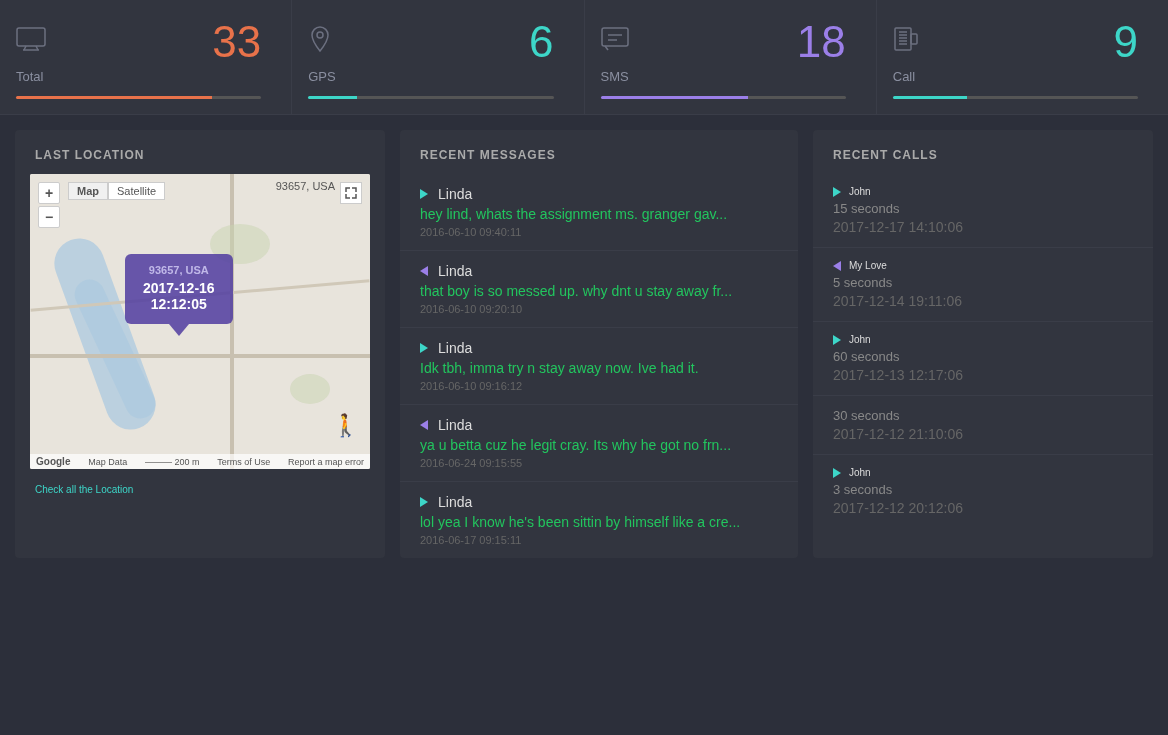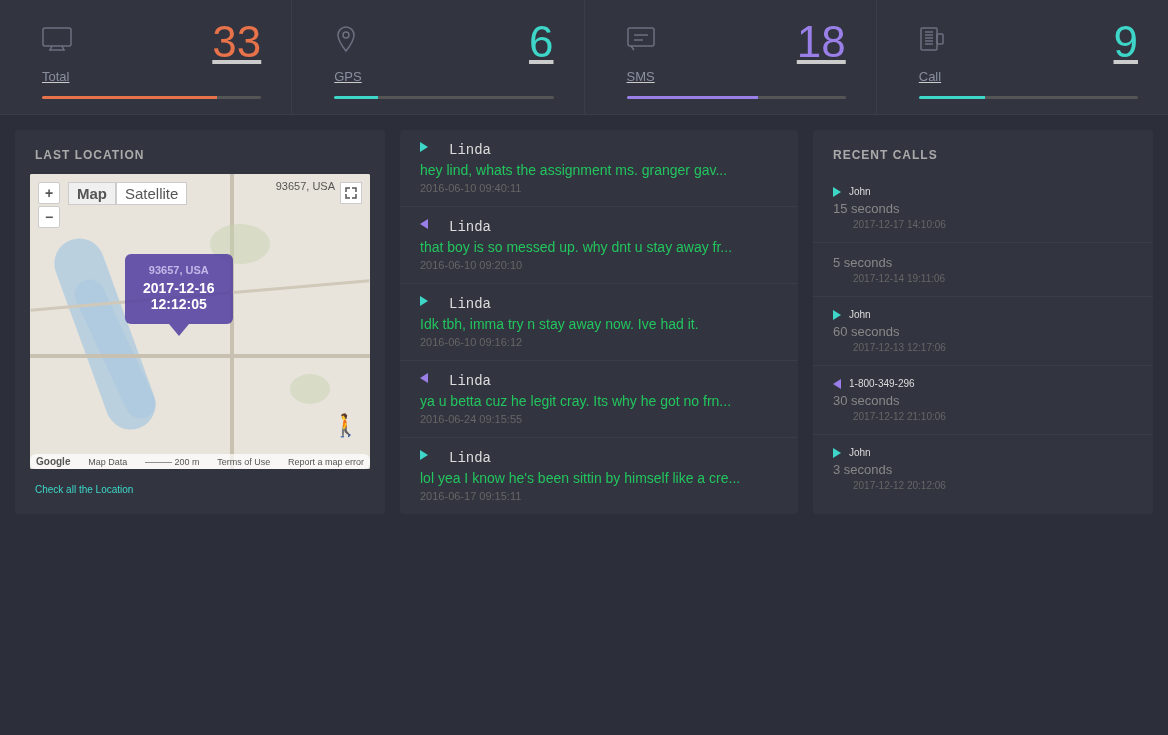--- a/index.html
+++ b/index.html
@@ -12,24 +12,23 @@
     }
 
     
     .stats-bar {
       display: flex;
       background: #32353f;
       border-bottom: 1px solid #3a3d48;
     }
     .stat-card {
       flex: 1;
-      padding: 20px 30px 15px 42px;
+      padding: 20px 30px 15px 16px;
       border-right: 1px solid #3a3d48;
       position: relative;
-      text-decoration: underline;
     }
     .stat-card:last-child { border-right: none; }
     .stat-top {
       display: flex;
       align-items: center;
       justify-content: space-between;
       margin-bottom: 5px;
     }
     .stat-icon {
       color: #6c7080;
@@ -124,21 +123,21 @@
       position: absolute;
       top: 8px;
       left: 38px;
       z-index: 10;
       display: flex;
     }
     .map-type-btn {
       background: white;
       border: 1px solid #ccc;
       padding: 2px 8px;
-      font-size: 15px;
+      font-size: 11px;
       color: #555;
       cursor: pointer;
     }
     .map-type-btn.active {
       background: #f0f0f0;
       font-weight: bold;
     }
 
     
     .map-expand {
@@ -194,21 +193,20 @@
       bottom: 0;
       left: 0;
       right: 0;
       background: rgba(255,255,255,0.7);
       display: flex;
       align-items: center;
       justify-content: space-between;
       padding: 2px 6px;
       font-size: 9px;
       color: #555;
-      border-radius: 6px;
     }
     .google-logo {
       font-size: 10px;
       color: #555;
       font-weight: bold;
     }
 
     
     .map-figure {
       position: absolute;
@@ -231,24 +229,23 @@
     .messages-panel {
       flex: 1;
     }
     .message-item {
       padding: 12px 20px;
       border-bottom: 1px solid #3a3d48;
     }
     .message-item:last-child { border-bottom: none; }
     .message-contact {
       display: flex;
-      align-items: flex-start;
-      gap: 19px;
+      align-items: center;
+      gap: 8px;
       margin-bottom: 4px;
-      font-family: Liberation Mono, monospace;
     }
     .contact-name {
       font-size: 14px;
       color: #ddd;
       font-weight: 500;
     }
     .message-text {
       font-size: 14px;
       color: #22c55e;
       margin-bottom: 4px;
@@ -281,23 +278,22 @@
       font-size: 10px;
       color: #ddd;
       font-weight: 500;
     }
     .call-duration {
       font-size: 13px;
       color: #888;
       margin-bottom: 3px;
     }
     .call-time {
-      font-size: 10px;
+      font-size: 14px;
       color: #666;
-      margin-left: 20px;
     }
 
     
     .arrow-right {
       display: inline-block;
       width: 0;
       height: 0;
       border-top: 5px solid transparent;
       border-bottom: 5px solid transparent;
       border-left: 8px solid #3dd6c8;
@@ -439,20 +435,21 @@
         <span>——— 200 m</span>
         <span style="cursor:pointer;">Terms of Use</span>
         <span style="cursor:pointer;">Report a map error</span>
       </div>
     </div>
 
     <a class="check-location">Check all the Location</a>
   </div>
 
   <div class="panel messages-panel">
+    <div class="panel-title">RECENT MESSAGES</div>
 
     <div id="messages-list">
         <div class="message-item">
     <div class="message-contact">
       <span class="arrow-right"></span>
       <span class="contact-name">Linda</span>
     </div>
     <div class="message-text">hey lind, whats the assignment ms. granger gav...</div>
     <div class="message-time">2016-06-10 09:40:11</div>
   </div>
@@ -497,36 +494,36 @@
     <div id="calls-list">
         <div class="call-item">
     <div class="call-contact">
       <span class="arrow-right"></span>
       <span class="call-name">John</span>
     </div>
     <div class="call-duration">15 seconds</div>
     <div class="call-time">2017-12-17 14:10:06</div>
   </div>
         <div class="call-item">
+    <div class="call-contact">
+      <span class="arrow-left"></span>
+      <span class="call-name">My Love</span>
+    </div>
     <div class="call-duration">5 seconds</div>
     <div class="call-time">2017-12-14 19:11:06</div>
   </div>
         <div class="call-item">
     <div class="call-contact">
       <span class="arrow-right"></span>
       <span class="call-name">John</span>
     </div>
     <div class="call-duration">60 seconds</div>
     <div class="call-time">2017-12-13 12:17:06</div>
   </div>
         <div class="call-item">
-    <div class="call-contact">
-      <span class="arrow-left"></span>
-      <span class="call-name">1-800-349-296</span>
-    </div>
     <div class="call-duration">30 seconds</div>
     <div class="call-time">2017-12-12 21:10:06</div>
   </div>
         <div class="call-item">
     <div class="call-contact">
       <span class="arrow-right"></span>
       <span class="call-name">John</span>
     </div>
     <div class="call-duration">3 seconds</div>
     <div class="call-time">2017-12-12 20:12:06</div>

